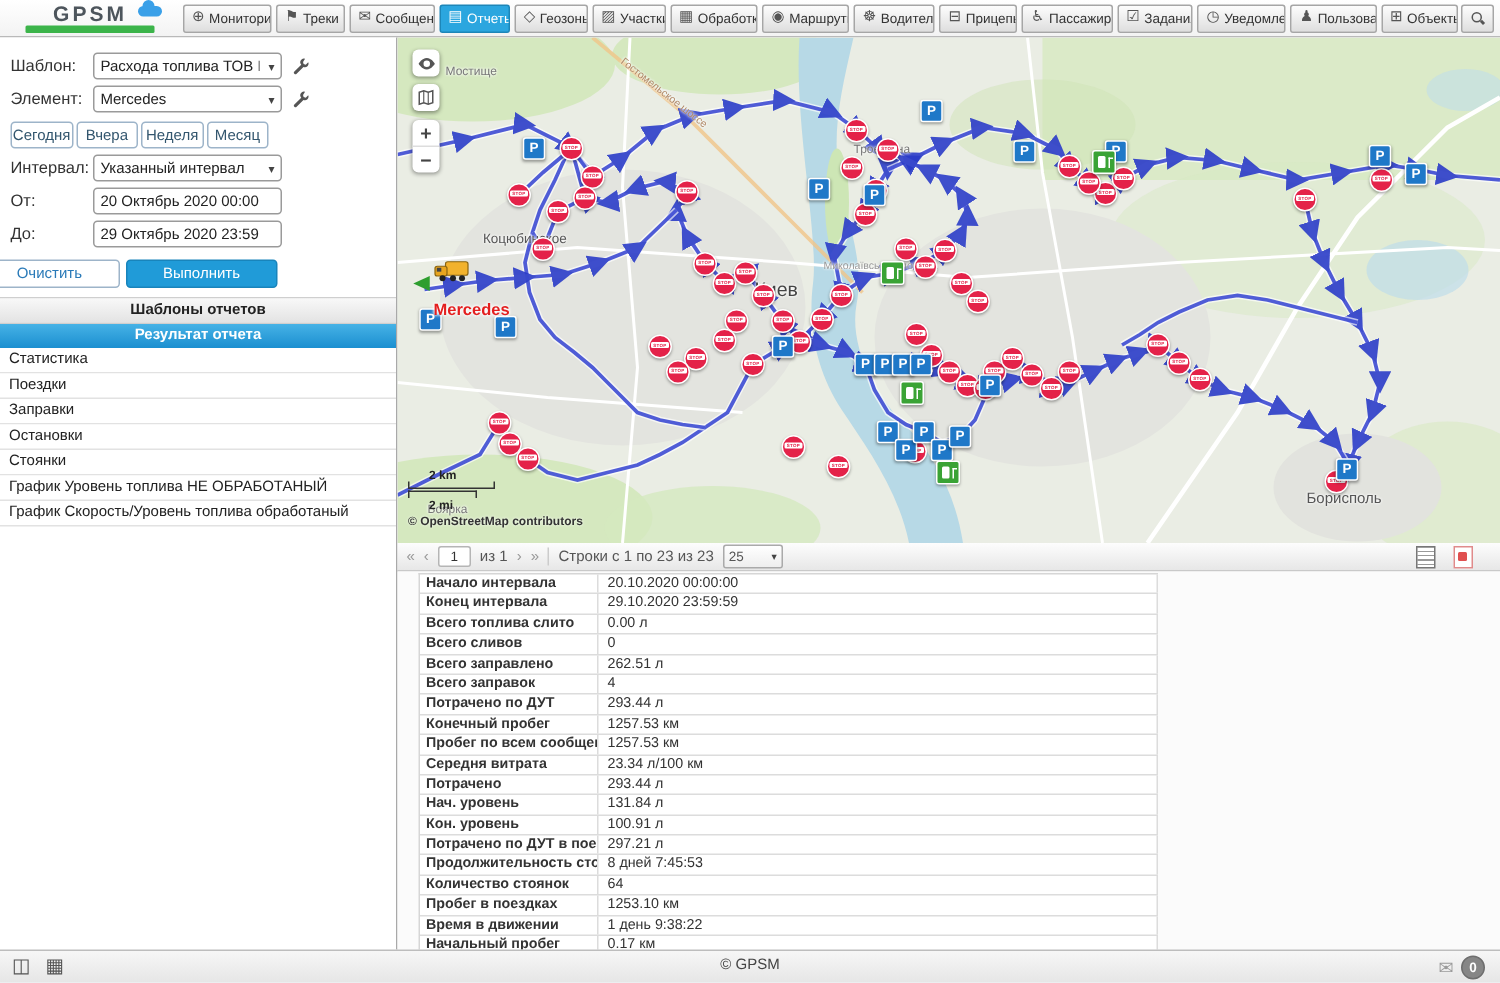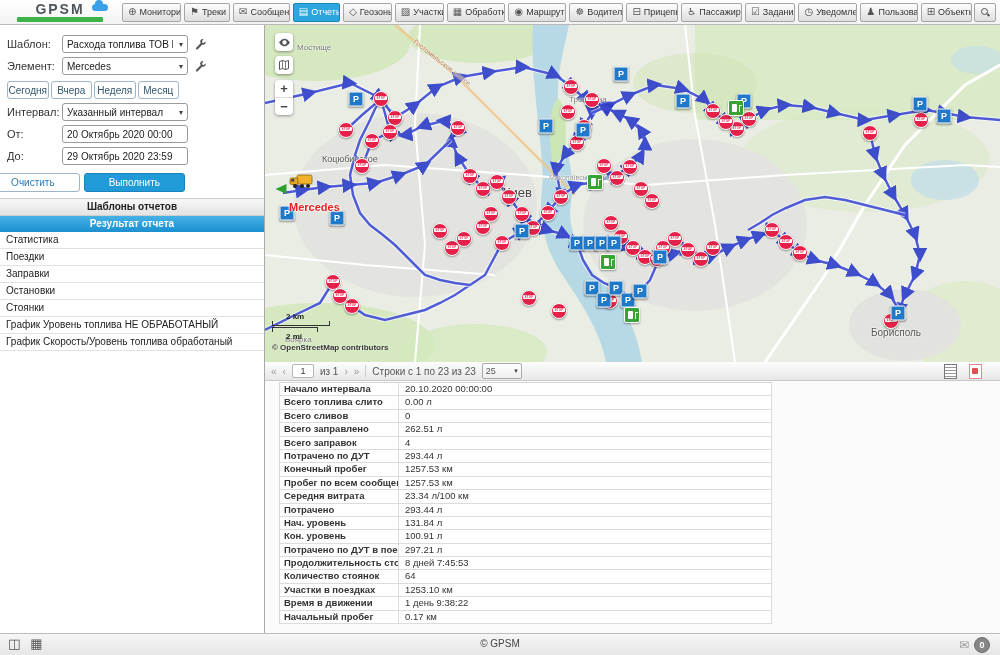--- a/index.html
+++ b/index.html
@@ -581,20 +581,24 @@
     </div>
   </div>
 
   <div id="tablewrap">
     <div id="rtable">
         <div class="trow">
           <div class="tlabel">Начало интервала</div>
           <div class="tvalue">20.10.2020 00:00:00</div>
         </div>
         <div class="trow">
+          <div class="tlabel">Конец интервала</div>
+          <div class="tvalue">29.10.2020 23:59:59</div>
+        </div>
+        <div class="trow">
           <div class="tlabel">Всего топлива слито</div>
           <div class="tvalue">0.00 л</div>
         </div>
         <div class="trow">
           <div class="tlabel">Всего сливов</div>
           <div class="tvalue">0</div>
         </div>
         <div class="trow">
           <div class="tlabel">Всего заправлено</div>
           <div class="tvalue">262.51 л</div>
@@ -637,21 +641,21 @@
         </div>
         <div class="trow">
           <div class="tlabel">Продолжительность стоянок</div>
           <div class="tvalue">8 дней 7:45:53</div>
         </div>
         <div class="trow">
           <div class="tlabel">Количество стоянок</div>
           <div class="tvalue">64</div>
         </div>
         <div class="trow">
-          <div class="tlabel">Участки в поездках</div>
+          <div class="tlabel">Пробег в поездках</div>
           <div class="tvalue">1253.10 км</div>
         </div>
         <div class="trow">
           <div class="tlabel">Время в движении</div>
           <div class="tvalue">1 день 9:38:22</div>
         </div>
         <div class="trow">
           <div class="tlabel">Начальный пробег</div>
           <div class="tvalue">0.17 км</div>
         </div>

